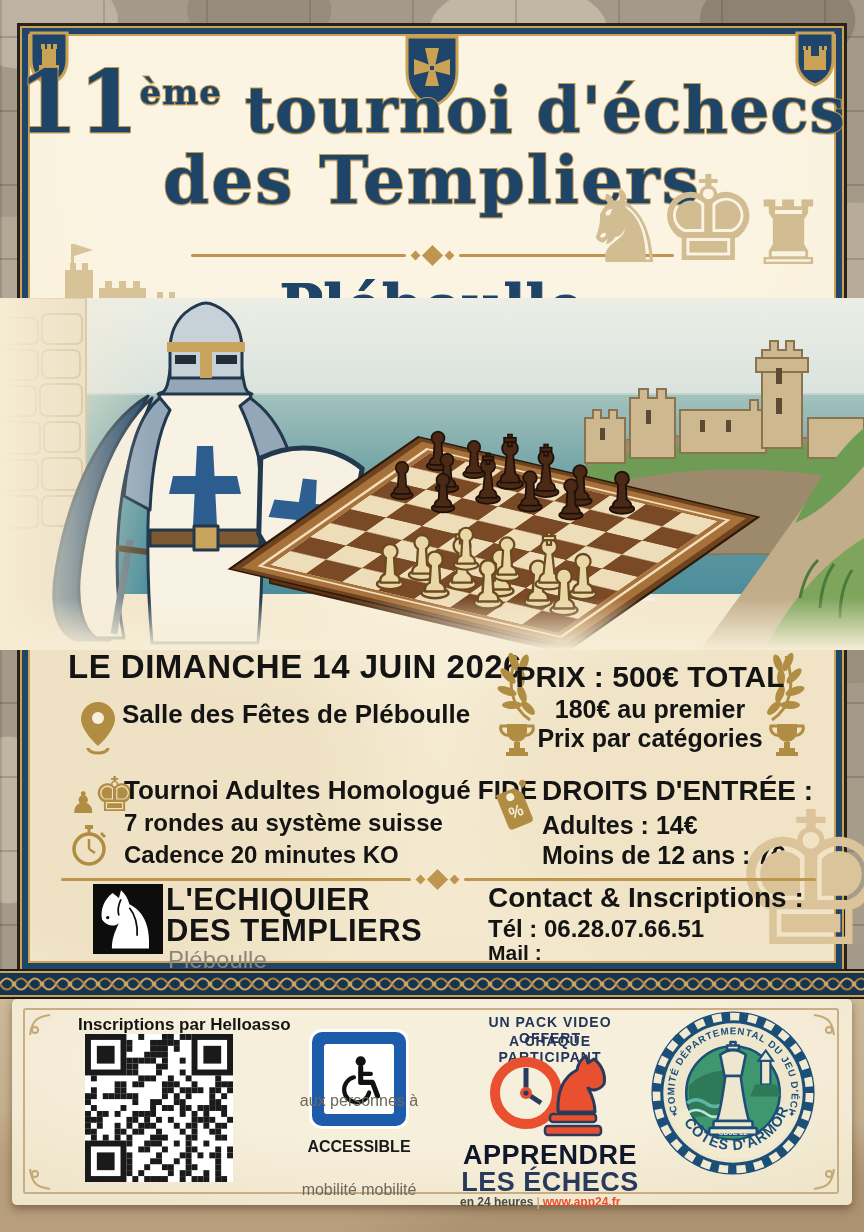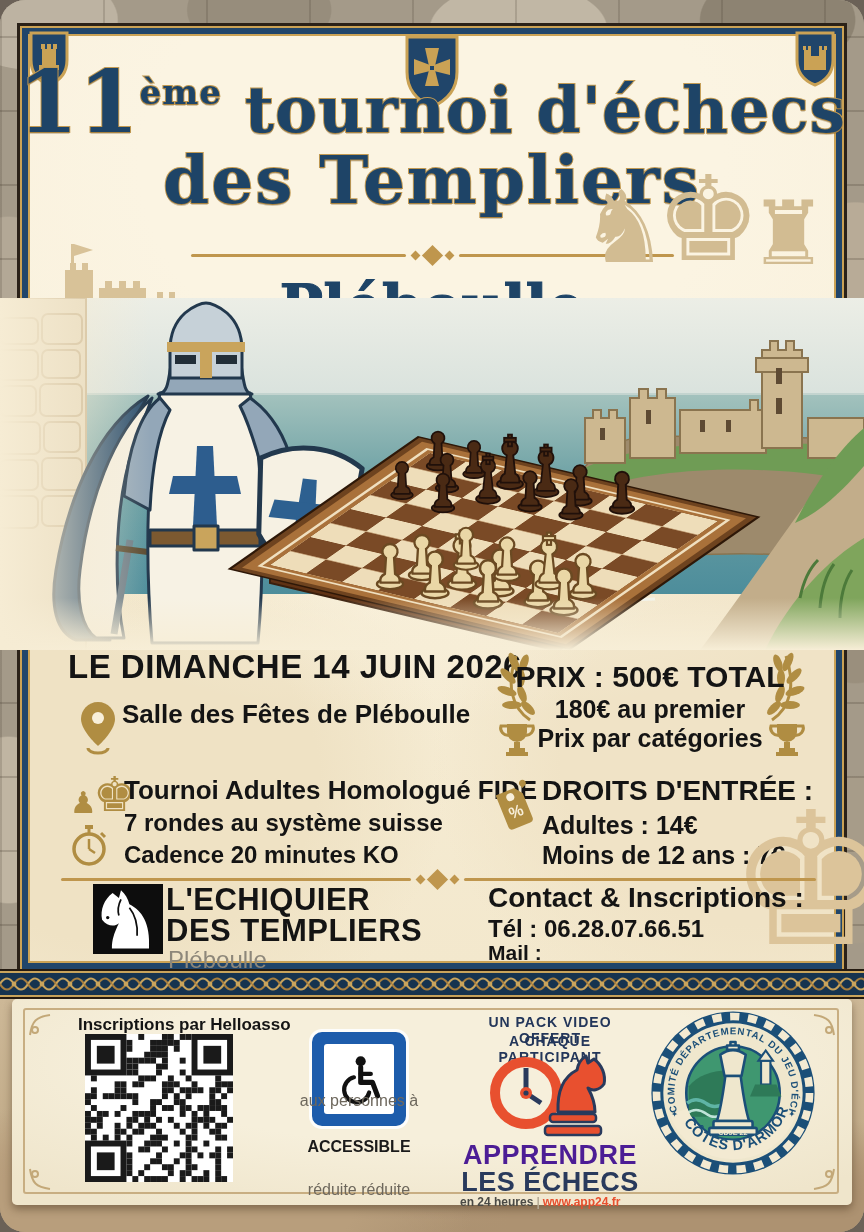--- a/index.html
+++ b/index.html
@@ -1,19 +1,19 @@
 <!DOCTYPE html>
 <html><head>
 <meta charset="utf-8">
 <style>
   * { margin:0; padding:0; box-sizing:border-box; }
   html,body { background:#6b6157; }
   body { font-family:"Liberation Sans", sans-serif; }
   .poster { position:relative; width:864px; height:1232px; margin:0 auto; overflow:hidden;
-    background:#a49a89;border-radius:25px; }
+    background:#a49a89; }
   .abs { position:absolute; }
 
   
   .stone-bg { left:0; top:0; width:864px; height:1000px;
     background:
       repeating-linear-gradient(0deg, rgba(62,52,40,.22) 0 2px, transparent 2px 74px),
       repeating-linear-gradient(90deg, rgba(62,52,40,.18) 0 2px, transparent 2px 103px),
       radial-gradient(150px 90px at 4% 2%, #bdb3a2 0 55%, transparent 56%),
       radial-gradient(130px 80px at 30% 1%, #978d7c 0 55%, transparent 56%),
       radial-gradient(160px 85px at 60% 3%, #c1b7a5 0 55%, transparent 56%),
@@ -117,21 +117,21 @@
     border-radius:10px; box-shadow:0 0 0 3px #fdfdfb; display:flex; align-items:center; justify-content:center; }
   .access-inner { width:70px; height:70px; background:#ffffff; border-radius:3px;
     display:flex; align-items:center; justify-content:center; }
   .access-title { left:299px; top:1138px; width:120px; text-align:center; font-size:16px; font-weight:900; color:#1a1a1a; }
   .access-l1 { left:289px; top:1092px; width:140px; text-align:center; font-size:16px; color:#6d675c; }
   .access-l2 { left:289px; top:1181px; width:140px; text-align:center; font-size:16px; color:#6d675c; }
 
   .pack-l1 { left:460px; top:1014px; width:180px; text-align:center; font-size:14px; font-weight:900; letter-spacing:1px; color:#23365a; }
   .pack-l2 { left:460px; top:1033px; width:180px; text-align:center; font-size:14px; font-weight:900; letter-spacing:1px; color:#23365a; }
   .app24-logo { left:488px; top:1048px; }
-  .app24-l1 { left:460px; top:1140px; width:180px; text-align:center; font-size:27px; font-weight:900; letter-spacing:.5px; color:#4c1d95; }
+  .app24-l1 { left:460px; top:1140px; width:180px; text-align:center; font-size:27px; font-weight:900; letter-spacing:.5px; color:#0f172a; }
   .app24-l2 { left:460px; top:1167px; width:180px; text-align:center; font-size:27px; font-weight:900; letter-spacing:.5px; color:#293a5c; }
   .app24-tag { left:460px; top:1195px; width:180px; font-size:12px; color:#4a4a45; font-weight:700; }
   .app24-tag .url { color:#e8502f; }
   .app24-tag .sep { color:#b5aa95; padding:0 3px; }
 
   .cdje { left:648px; top:1008px; }
 
   .icon-gold { color:#b08d42; }
   .pieces-icon { left:70px; top:770px; font-family:"DejaVu Sans",sans-serif; line-height:1; display:flex; align-items:flex-end; }
   .pieces-icon .p { font-size:30px; } .pieces-icon .k { font-size:48px; margin-left:-4px; }
@@ -776,21 +776,21 @@
       <svg width="54" height="54" viewBox="0 0 64 64" fill="none" stroke="#111111">
           <circle cx="34" cy="11" r="6" fill="#111111" stroke="none"></circle>
           <path d="M34,18 L34,36 L48,36 L54,52" stroke-width="6" stroke-linecap="round" stroke-linejoin="round"></path>
           <path d="M34,26 L46,26" stroke-width="5" stroke-linecap="round"></path>
           <path d="M26,30 A15,15 0 1 0 44,48" stroke-width="5" stroke-linecap="round"></path>
         </svg>
     </div>
   </div>
   <div class="abs access-title">ACCESSIBLE</div>
   <div class="abs access-l1">aux personnes à</div>
-  <div class="abs access-l2">réduite réduite</div>
+  <div class="abs access-l2">mobilité mobilité</div>
 
   <div class="abs pack-l1">UN PACK VIDEO OFFERT</div>
   <div class="abs pack-l2">A CHAQUE PARTICIPANT</div>
   <div class="abs app24-logo">
     <svg width="124" height="90" viewBox="0 0 124 90">
       <circle cx="38" cy="45" r="31" fill="none" stroke="#e8502f" stroke-width="10"></circle>
       <line x1="38" y1="45" x2="38" y2="20" stroke="#293a5c" stroke-width="5"></line>
       <line x1="38" y1="45" x2="53" y2="55" stroke="#293a5c" stroke-width="5"></line>
       <circle cx="38" cy="45" r="6" fill="#e8502f"></circle>
         <circle cx="38" cy="45" r="2.6" fill="#293a5c"></circle>

